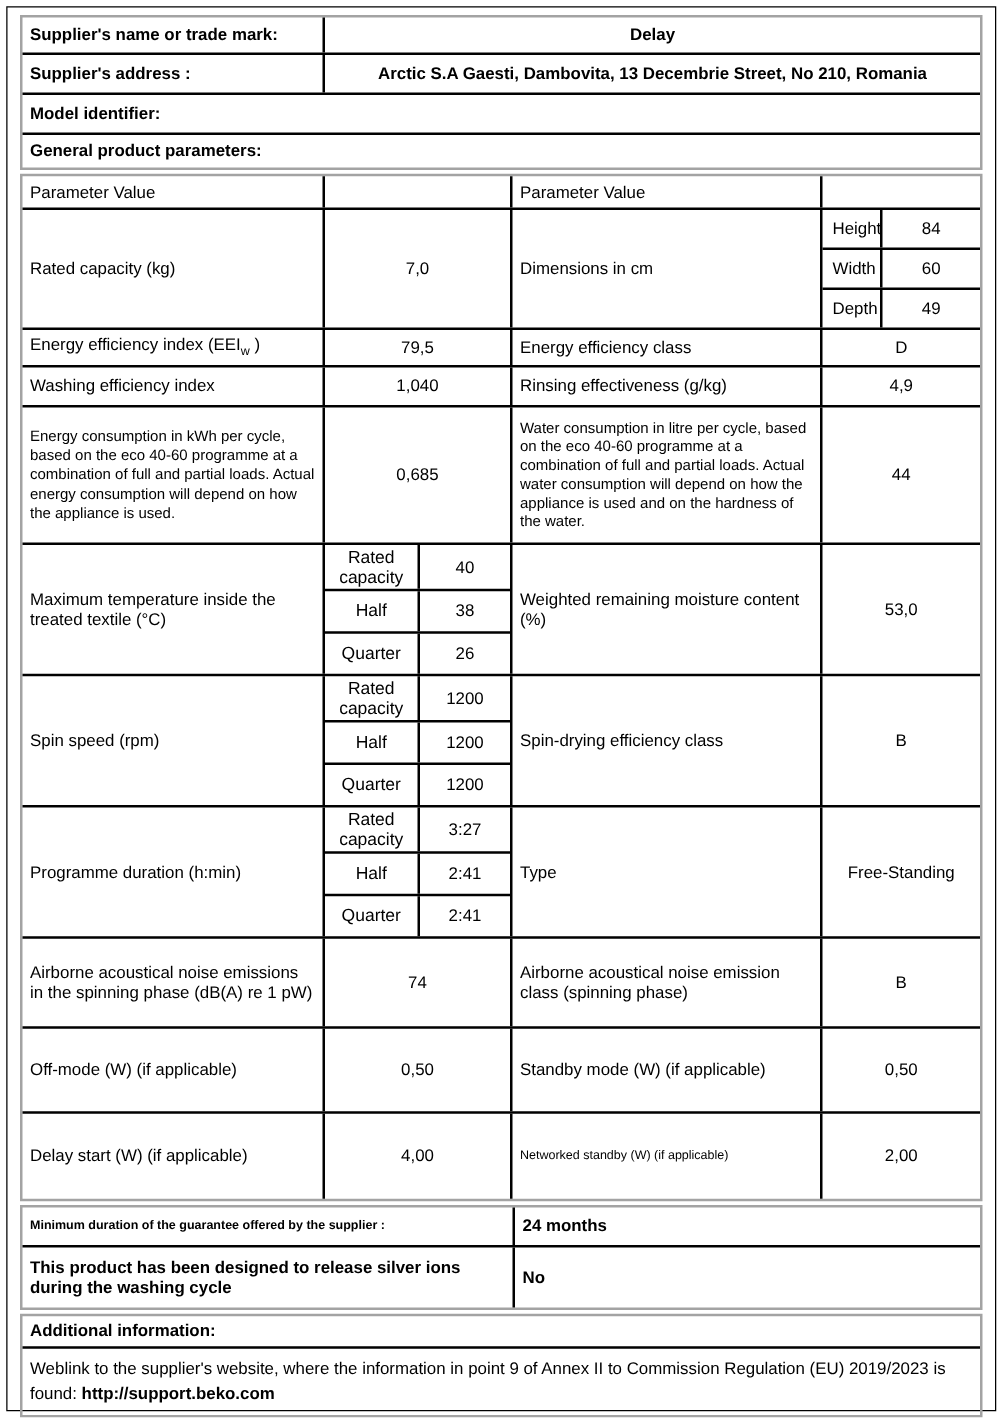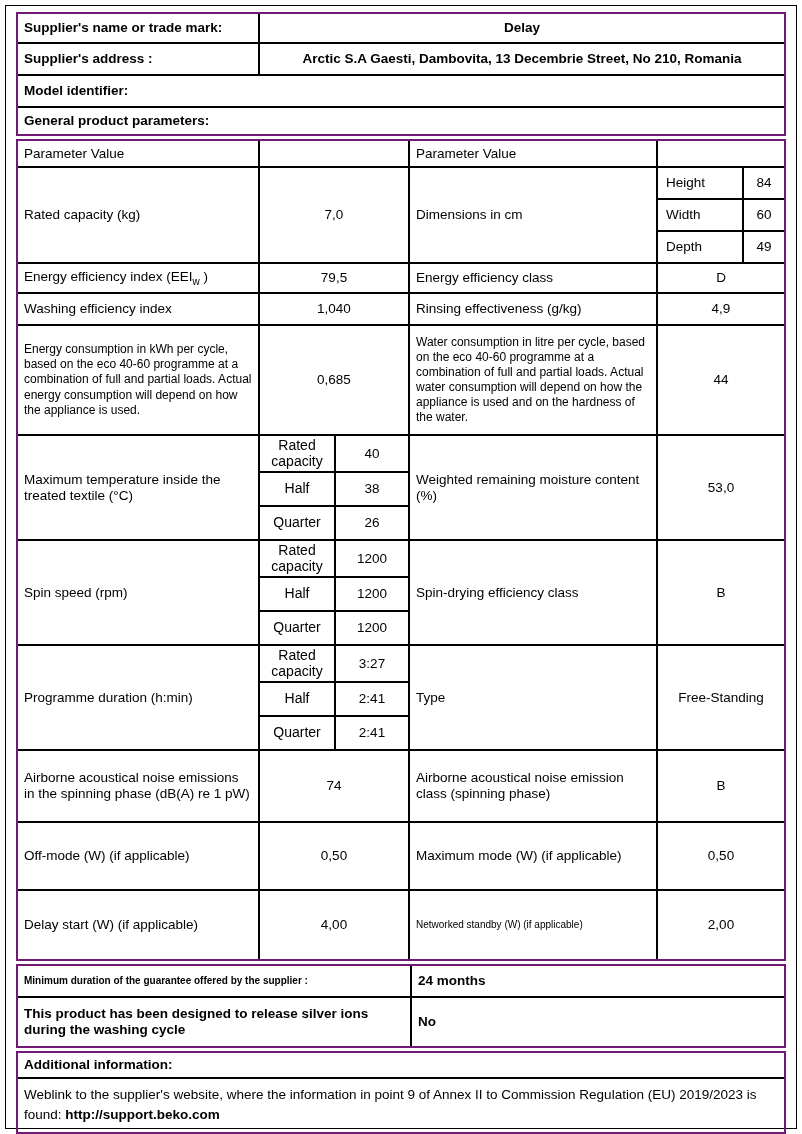--- a/index.html
+++ b/index.html
@@ -2,21 +2,21 @@
 <html><head>
 <meta charset="utf-8">
 <style>
   html,body{margin:0;padding:0;}
   body{
     width:802px;height:1134px;background:#ffffff;color:#000;
     font-family:"Liberation Sans",sans-serif;font-size:13.5px;position:relative;
   }
   .page{position:absolute;top:5px;left:5px;right:5px;bottom:5px;border:1.5px solid #000;
         padding:6px 10px;box-sizing:border-box;}
-  .tbl{border:2px solid #701a75;}
+  .tbl{border:2px solid #a3a3a3;}
   .tbl+.tbl{margin-top:3px;}
   .row{display:flex;align-items:stretch;box-sizing:border-box;border-bottom:2px solid #000;}
   .row:last-child{border-bottom:none;border-radius:7px;}
   .cell{box-sizing:border-box;border-right:2px solid #000;padding:3px 6px;
         display:flex;align-items:center;line-height:1.18;}
   .cell:last-child{border-right:none;}
   .b{font-weight:bold;}
   .center{justify-content:center;text-align:center;}
   .c1{width:242px;}
   .c2{width:150px;}
@@ -25,21 +25,21 @@
   .wlabel{width:394px;}
   .full{flex:1;}
   .small{font-size:12px;line-height:1.26;}
   .split{padding:0;flex-direction:column;align-items:stretch;}
   .subrow{flex:1;display:flex;align-items:stretch;border-bottom:2px solid #000;}
   .subrow:last-child{border-bottom:none;}
   .sub-label{width:76px;box-sizing:border-box;border-right:2px solid #000;display:flex;
              align-items:center;justify-content:center;text-align:center;padding:2px 3px;
              font-size:14px;line-height:1.12;}
   .sub-value{flex:1;display:flex;align-items:center;justify-content:center;}
-  .dim-label{width:86px;box-sizing:border-box;border-right:2px solid #000;display:flex;
+  .dim-label{width:48px;box-sizing:border-box;border-right:2px solid #000;display:flex;
              align-items:center;padding:2px 8px;}
   .dim-value{flex:1;display:flex;align-items:center;justify-content:center;}
   sub.subw{font-size:10px;}
   .weblink-cell{display:block;padding:6px;line-height:1.5;}
   .fs13{font-size:10px;}
   .h26{min-height:26px}.h27{min-height:27px}.h30{min-height:30px}.h32{min-height:32px}
   .h48{min-height:48px}.h52{min-height:52px}.h68{min-height:68px}.h72{min-height:72px}
   .h96{min-height:96px}.h105{min-height:105px}.h110{min-height:110px}
 </style>
 </head>
@@ -179,21 +179,21 @@
     <div class="row h72">
       <div class="cell c1">Airborne acoustical noise emissions in the spinning phase (dB(A) re 1 pW)</div>
       <div class="cell c2 center">74</div>
       <div class="cell c3">Airborne acoustical noise emission class (spinning phase)</div>
       <div class="cell c4 center">B</div>
     </div>
 
     <div class="row h68">
       <div class="cell c1">Off-mode (W) (if applicable)</div>
       <div class="cell c2 center">0,50</div>
-      <div class="cell c3">Maximum mode (W) (if applicable)</div>
+      <div class="cell c3">Standby mode (W) (if applicable)</div>
       <div class="cell c4 center">0,50</div>
     </div>
 
     <div class="row h68">
       <div class="cell c1">Delay start (W) (if applicable)</div>
       <div class="cell c2 center">4,00</div>
       <div class="cell c3 fs13">Networked standby (W) (if applicable)</div>
       <div class="cell c4 center">2,00</div>
     </div>
 

